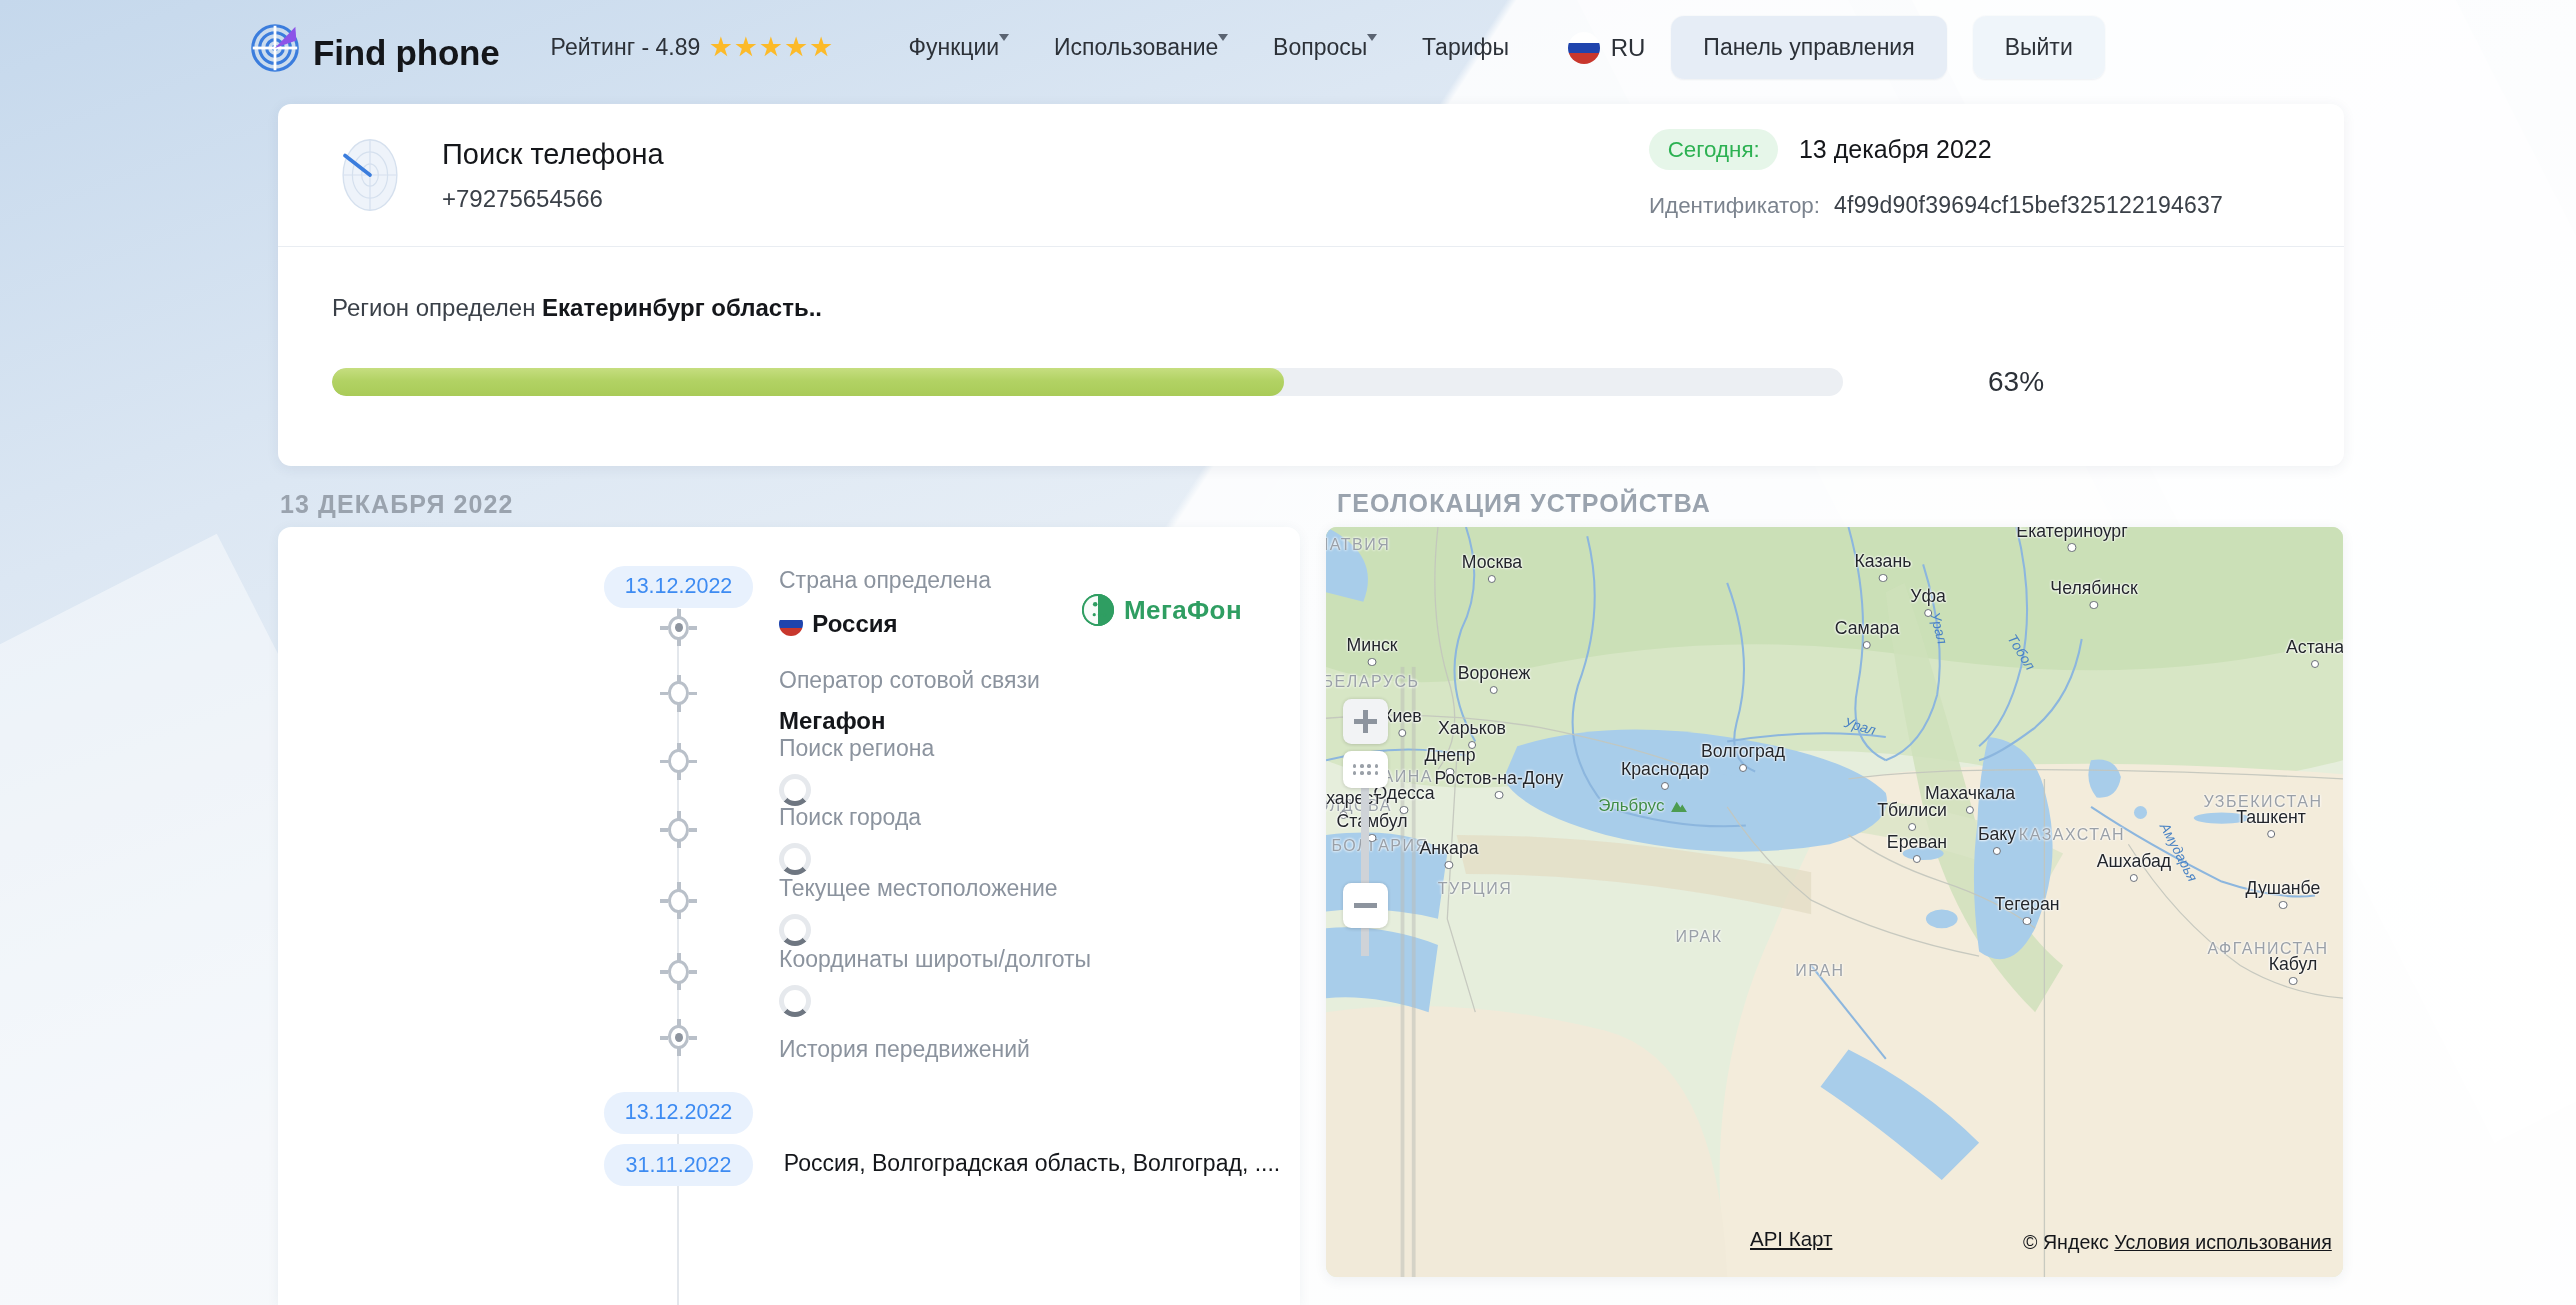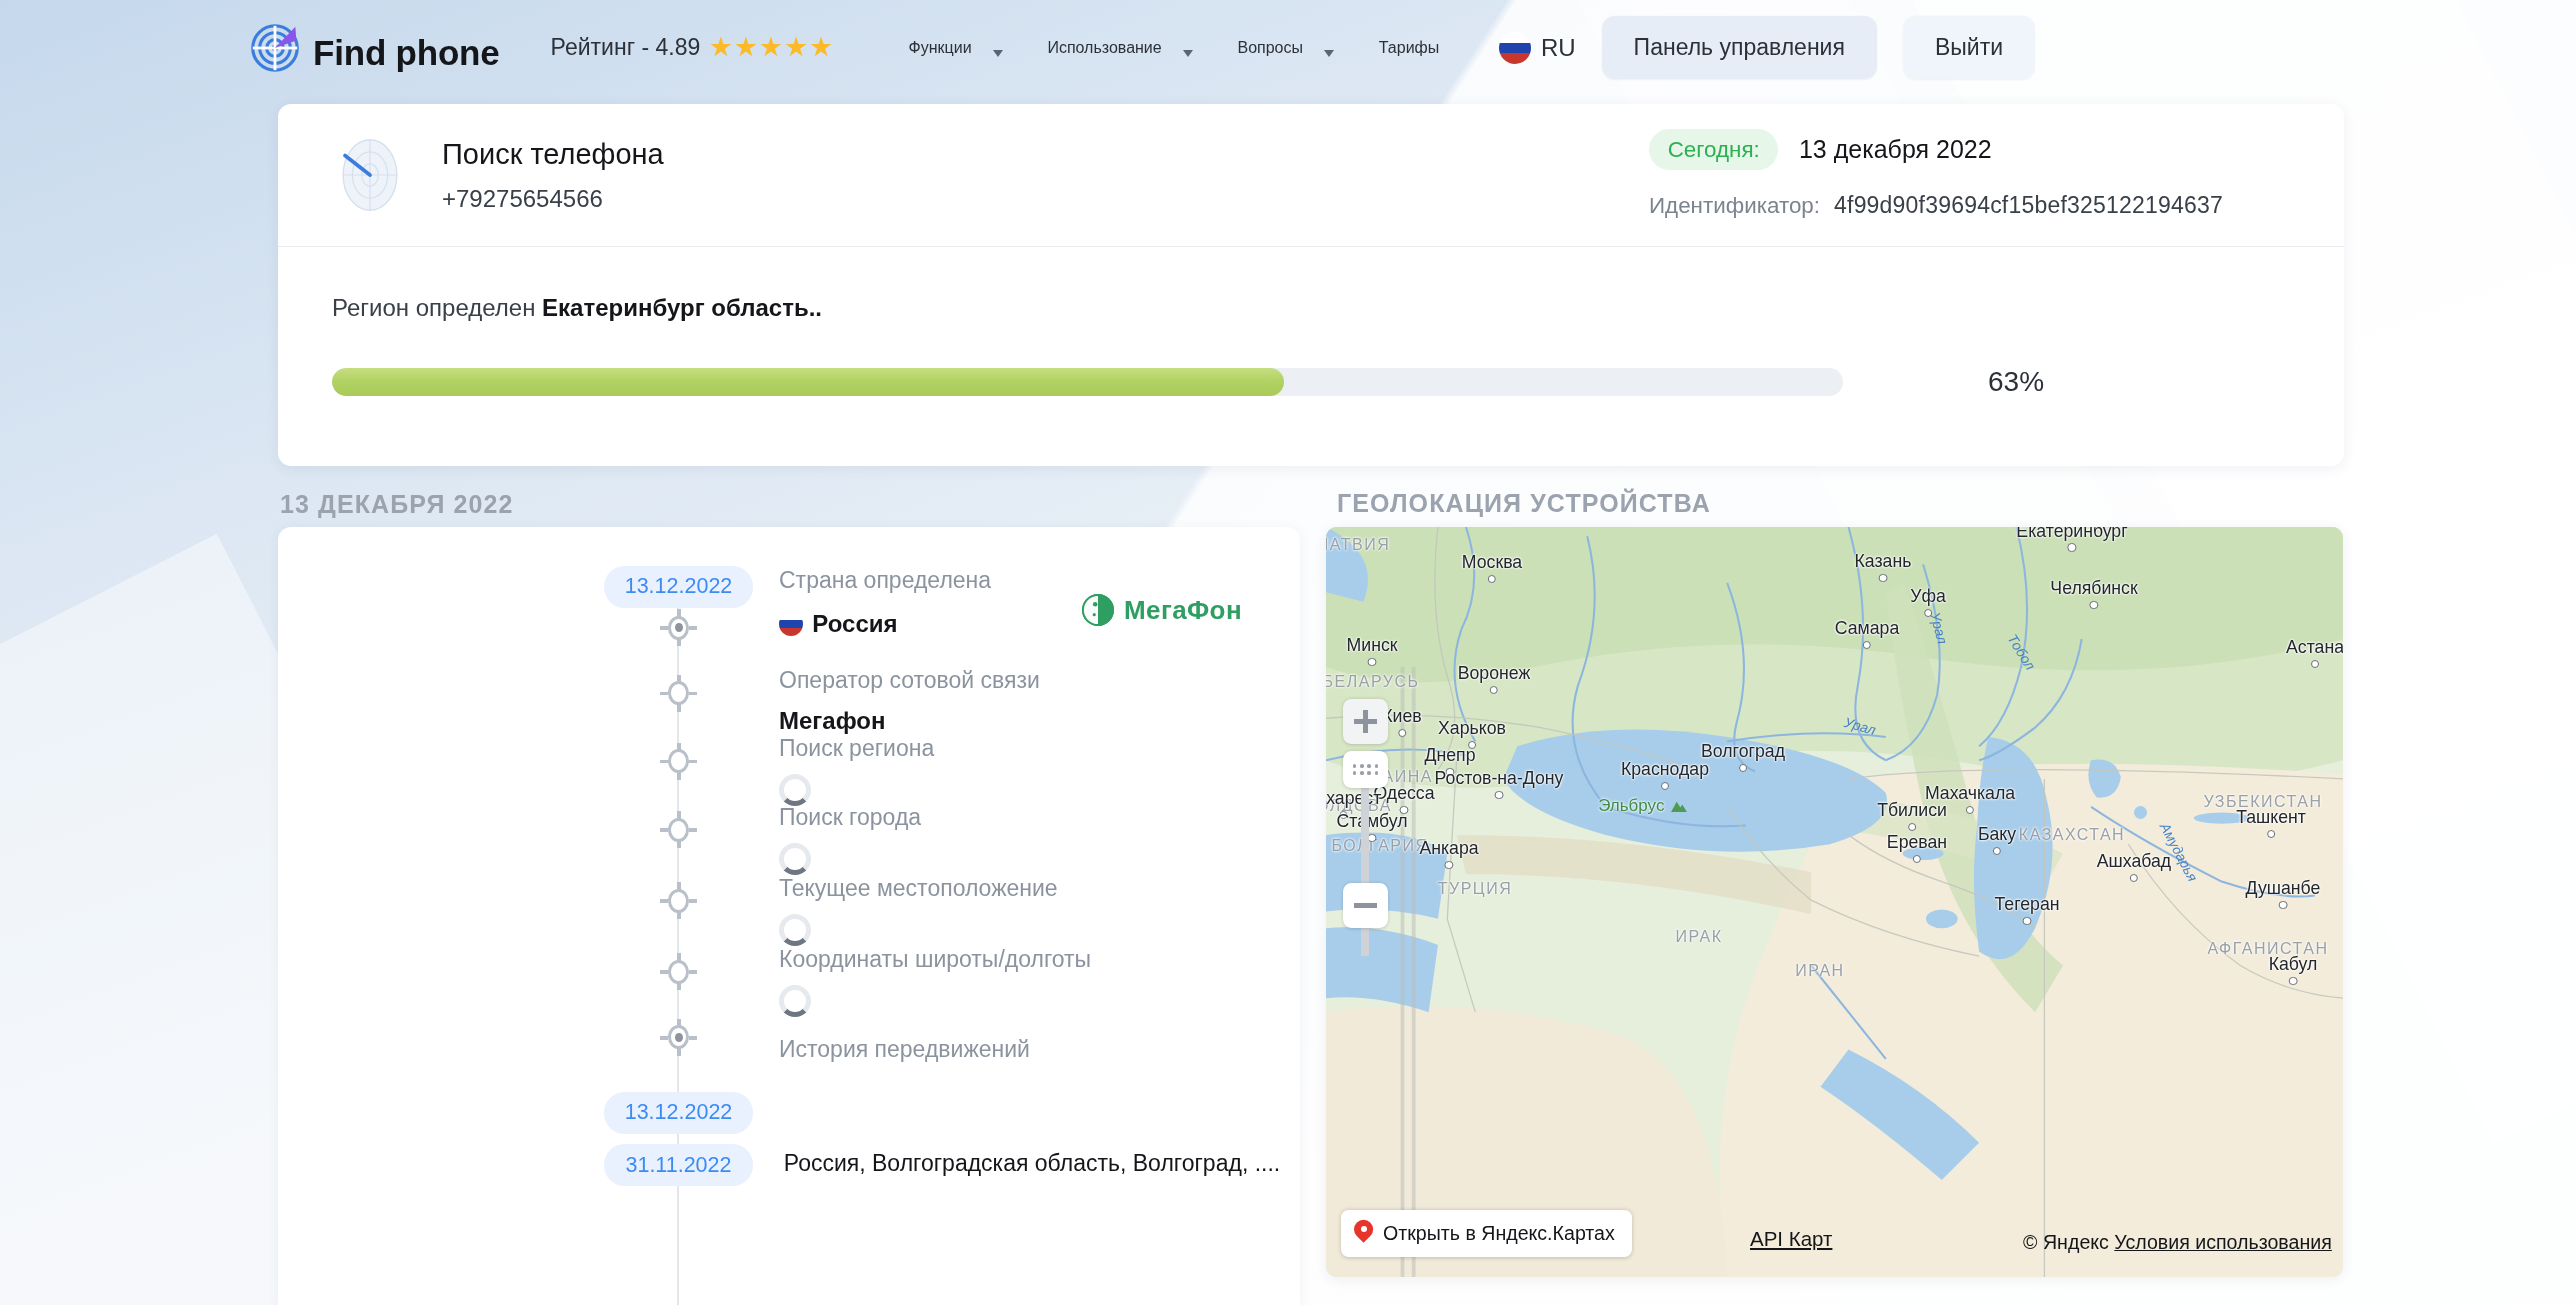--- a/index.html
+++ b/index.html
@@ -26,22 +26,22 @@
   .logo-wrap { display: flex; align-items: flex-end; gap: 13px; margin-left: 250px; }
   .logo-mark { width: 50px; height: 50px; position: relative; }
   .logo-text { font-size: 35px; font-weight: 700; color: #14161a; letter-spacing: -0.2px; }
 
   .rating { display: flex; align-items: center; gap: 8.4px; margin-left: 51px; }
   .rating-label { font-size: 23px; color: #2c3138; white-space: nowrap; }
   .stars { color: #fcba29; font-size: 27px; letter-spacing: 0.9px; line-height: 1; }
 
   .nav { display: flex; align-items: center; gap: 0; margin-left: 52px; }
   .nav-item {
-    display: flex; align-items: flex-end; gap: 21px;
-    font-size: 16px; color: #2c3138; padding: 7.5px 22.4px; white-space: nowrap; cursor: pointer;
+    display: flex; align-items: flex-start; gap: 0;
+    font-size: 23px; color: #2c3138; padding: 7.5px 22.4px; white-space: nowrap; cursor: pointer;
   }
   .caret { width: 0; height: 0; border-left: 5.6px solid transparent; border-right: 5.6px solid transparent; border-top: 7.5px solid #5b6472; display:inline-block; }
 
   .lang { display: flex; align-items: center; gap: 10.3px; margin-left: 37px; cursor: pointer; }
   .flag-ru { width: 32px; height: 32px; border-radius: 50%; overflow: hidden; position: relative; flex: none;
              background: linear-gradient(to bottom, #ffffff 0 33.3%, #1f44ad 33.3% 66.6%, #c8372d 66.6% 100%); }
   .lang-code { font-size: 24px; color: #2c3138; }
 
   .hbtn {
     font-size: 23px; color: #2c3138; background: rgba(228,236,245,.92);
@@ -680,24 +680,20 @@
             <i></i>
           </span>
       </div>
     </div>
     <div class="zoom-ctl" style="top:356px;">
       <div class="zbtn white">
           <span class="zminus"></span>
         </div>
     </div>
 
-    <div class="open-yandex">
-      <span class="map-pin"></span>
-      <span>Открыть в Яндекс.Картах</span>
-    </div>
     <div class="api-link">API Карт</div>
     <div class="yandex-copy">
       <span>© Яндекс</span>
       <u>Условия использования</u>
     </div>
   </div>
 
 </div>
 
 

